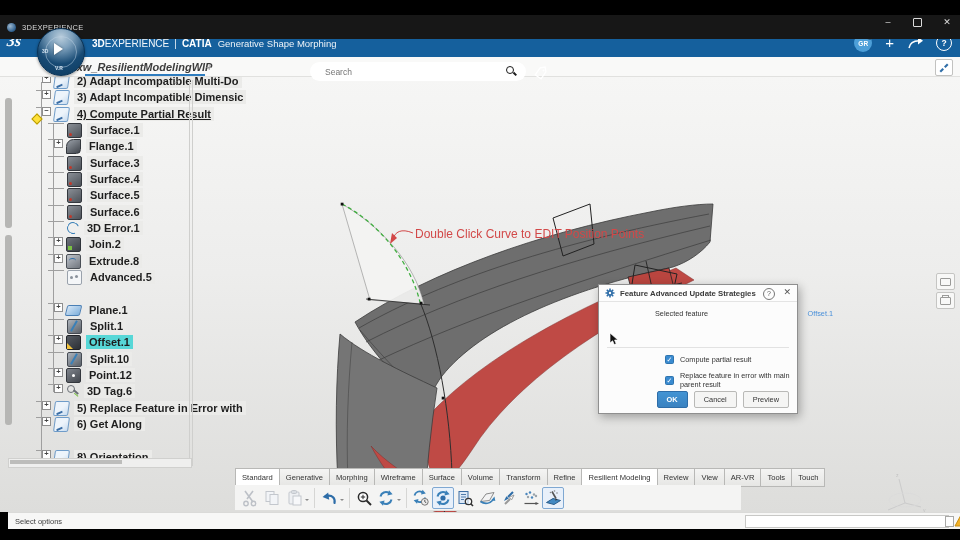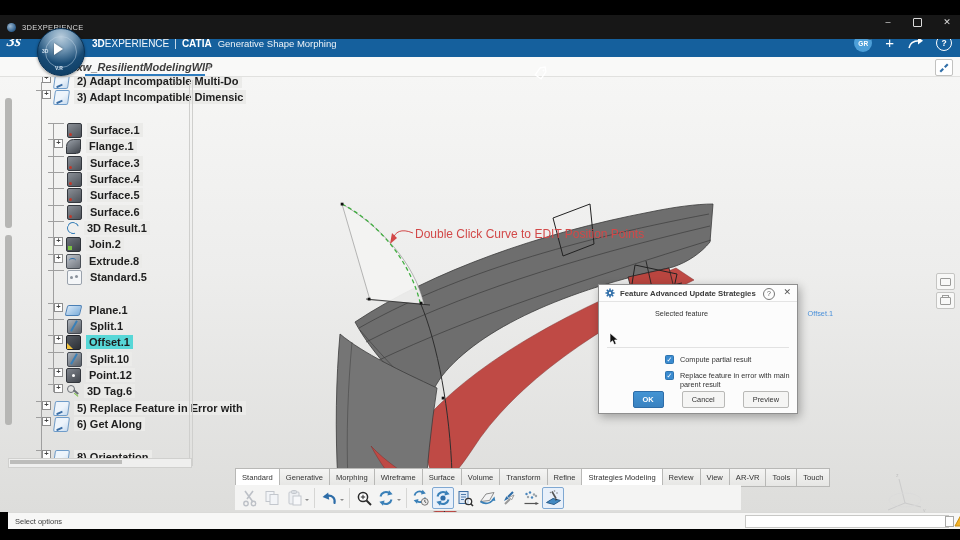--- a/index.html
+++ b/index.html
@@ -118,27 +118,27 @@
   
   .dialog{position:absolute;left:598px;top:284px;width:198px;height:128px;background:#fcfcfc;
           border:1px solid #8f8f8f;box-shadow:2px 3px 9px rgba(0,0,0,.3);z-index:10;font-size:7.3px;color:#333;}
   .dlg-title{position:absolute;left:0;top:0;width:100%;height:16px;background:#fdfdfd;
              border-bottom:1px solid #e4e4e4;display:flex;align-items:center;}
   .dlg-title svg{margin-left:6px;}
   .dlg-title .t{margin-left:5px;font-size:7.8px;font-weight:bold;color:#3a3a3a;}
   .dlg-help{position:absolute;right:22px;top:3px;width:10px;height:10px;border:1px solid #777;border-radius:50%;
             font-size:7px;color:#555;text-align:center;line-height:9px;}
   .dlg-close{position:absolute;right:6px;top:2px;font-size:9px;color:#555;}
-  .dlg-row{position:absolute;left:12px;display:flex;padding-left:44px;}
+  .dlg-row{position:absolute;left:12px;display:flex;align-items:center;padding-left:44px;}
   .cb{box-sizing:border-box;width:9px;height:9px;background:#3a8bd0;border:1px solid #2f74ae;border-radius:1.5px;
       color:#fff;font-size:7px;line-height:8px;text-align:center;flex:none;margin-right:6px;}
   .cb::after{content:"✓";}
   .dlg-sep{position:absolute;left:8px;top:62px;width:182px;border-top:1px solid #e2e2e2;}
   .dlg-link{color:#4a90d9;}
-  .dlg-btns{position:absolute;left:0;top:106px;width:100%;display:flex;justify-content:flex-end;gap:18px;padding-right:8px;box-sizing:border-box;}
+  .dlg-btns{position:absolute;left:0;top:106px;width:100%;display:flex;justify-content:flex-end;gap:6px;padding-right:8px;box-sizing:border-box;}
   .btn{height:15px;padding:0 9px;font-size:7.4px;display:flex;align-items:center;border-radius:2px;
        background:#f5f5f4;border:1px solid #b9b9b7;color:#333;}
   .btn.primary{background:linear-gradient(#4394d4,#3a82c0);border-color:#2e6da8;color:#fff;font-weight:bold;}
   .cursor-arrow{position:absolute;left:609px;top:332px;z-index:12;}
   
   .side-tool{position:absolute;left:936px;width:17px;height:15px;background:#f8f8f7;border:1px solid #c5c5c3;
              border-radius:2px;z-index:8;}
   .side-tool::after{content:"";position:absolute;left:3px;top:4px;width:9px;height:6px;border:1px solid #9a9a98;border-radius:1px;}
   .side-tool.t2::before{content:"";position:absolute;left:5px;top:2px;width:5px;height:2px;border:1px solid #9a9a98;border-bottom:none;}
   
@@ -238,20 +238,26 @@
     <div class="trow d0" style="top:74px">
         <span class="exp plus"></span>
         <span class="ic ic-section"></span>
         <span class="lbl">2) Adapt Incompatible Multi-Do</span>
       </div>
     <div class="trow d0" style="top:90px">
         <span class="exp plus"></span>
         <span class="ic ic-section"></span>
         <span class="lbl">3) Adapt Incompatible Dimensic</span>
       </div>
+    <div class="trow d0" style="top:107px">
+        <span class="exp minus"></span>
+        <span class="pencil"></span>
+        <span class="ic ic-section"></span>
+        <span class="lbl ul">4) Compute Partial Result</span>
+      </div>
     <div class="trow d1 noexp" style="top:123px">
         <span class="ic ic-surface"></span>
         <span class="lbl">Surface.1</span>
       </div>
     <div class="trow d1" style="top:139px">
         <span class="exp plus"></span>
         <span class="ic ic-flange"></span>
         <span class="lbl">Flange.1</span>
       </div>
     <div class="trow d1 noexp" style="top:156px">
@@ -265,35 +271,35 @@
     <div class="trow d1 noexp" style="top:188px">
         <span class="ic ic-surface"></span>
         <span class="lbl">Surface.5</span>
       </div>
     <div class="trow d1 noexp" style="top:205px">
         <span class="ic ic-surface"></span>
         <span class="lbl">Surface.6</span>
       </div>
     <div class="trow d1 noexp" style="top:221px">
         <span class="ic ic-curve"></span>
-        <span class="lbl">3D Result.1</span>
+        <span class="lbl">3D Error.1</span>
       </div>
     <div class="trow d1" style="top:237px">
         <span class="exp plus"></span>
         <span class="ic ic-join"></span>
         <span class="lbl">Join.2</span>
       </div>
     <div class="trow d1" style="top:254px">
         <span class="exp plus"></span>
         <span class="ic ic-extrude"></span>
         <span class="lbl">Extrude.8</span>
       </div>
     <div class="trow d1 noexp" style="top:270px">
         <span class="ic ic-intersect"></span>
-        <span class="lbl">Standard.5</span>
+        <span class="lbl">Advanced.5</span>
       </div>
     <div class="trow d1" style="top:303px">
         <span class="exp plus"></span>
         <span class="ic ic-plane"></span>
         <span class="lbl">Plane.1</span>
       </div>
     <div class="trow d1 noexp" style="top:319px">
         <span class="ic ic-split"></span>
         <span class="lbl">Split.1</span>
       </div>
@@ -377,21 +383,21 @@
 
   <div class="ribbon-tabs">
     <span class="rtab lit">Standard</span>
     <span class="rtab">Generative</span>
     <span class="rtab">Morphing</span>
     <span class="rtab">Wireframe</span>
     <span class="rtab">Surface</span>
     <span class="rtab">Volume</span>
     <span class="rtab">Transform</span>
     <span class="rtab">Refine</span>
-    <span class="rtab lit">Strategies Modeling</span>
+    <span class="rtab lit">Resilient Modeling</span>
     <span class="rtab">Review</span>
     <span class="rtab">View</span>
     <span class="rtab">AR-VR</span>
     <span class="rtab">Tools</span>
     <span class="rtab">Touch</span>
   </div>
 
   <div class="toolbar">
     <span class="tcell">
         <svg width="18" height="18" viewBox="0 0 18 18">
@@ -530,20 +536,24 @@
   </div>
 
   <div class="bluebar">
     <span class="ds-logo">3s</span>
     <div class="brand">
       <b>3D</b>
         <span class="lt">EXPERIENCE</span>
       <span class="dv">|</span>
       <b>CATIA</b>
       <span class="wb">Generative Shape Morphing</span>
+    </div>
+    <div class="searchpill">
+      <input placeholder="Search" style="">
+      <span class="mag"></span>
     </div>
     <svg style="position:absolute;left:532px;top:36px;" width="16" height="16" viewBox="0 0 16 16">
       <path d="M3,9 L9,3 L14,3 L14,8 L8,14 Z" fill="none" stroke="#fff" stroke-width="1.3" transform="rotate(-10 8 8)"></path>
       <circle cx="11.5" cy="5.5" r="1" fill="#fff"></circle>
     </svg>
     <div class="hdr-right">
       <span class="avatar">
           <span>GR</span>
           <i></i>
         </span>

